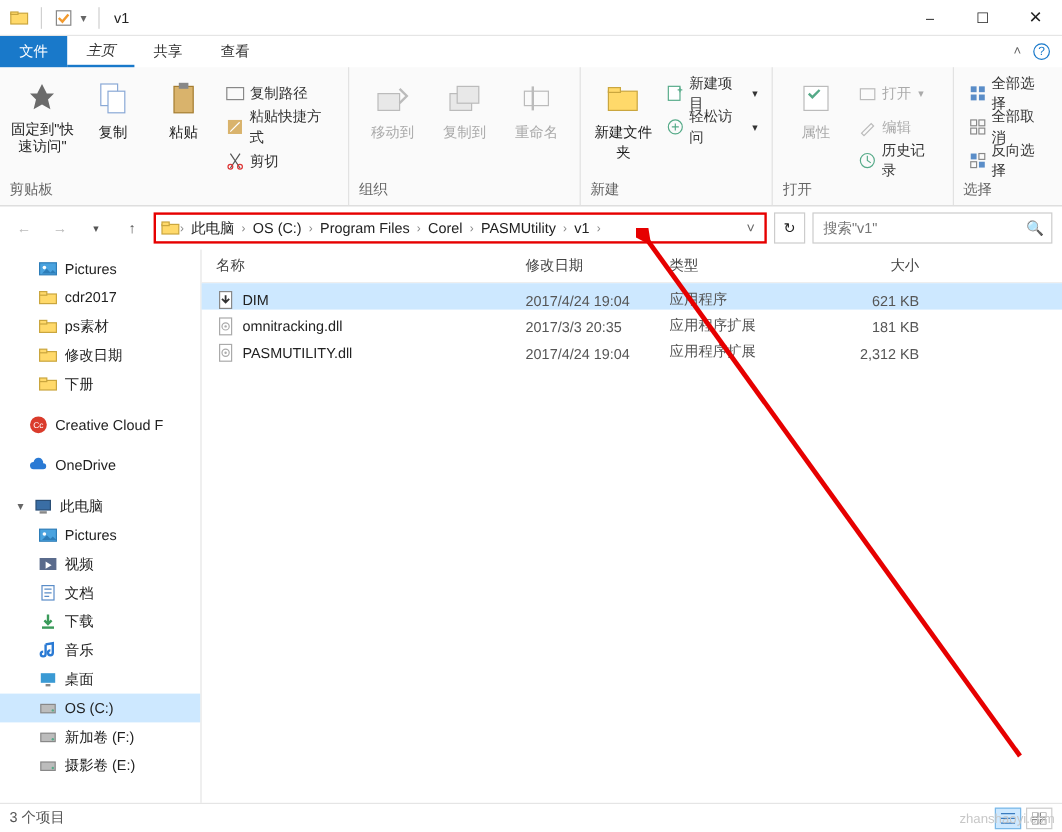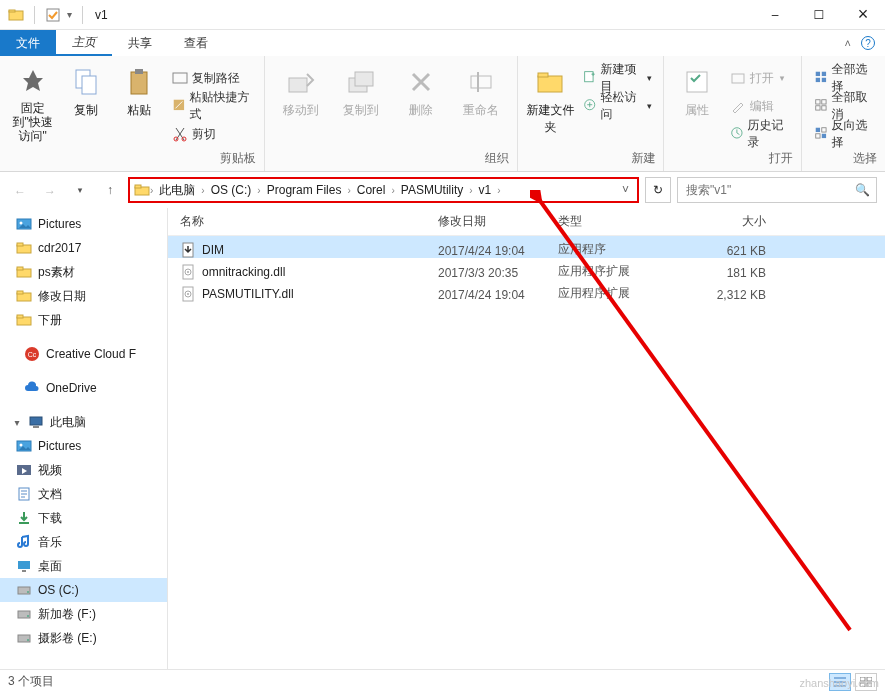--- a/index.html
+++ b/index.html
@@ -18,21 +18,21 @@
   .tabs { height: 26px; display: flex; align-items: stretch; background: #fff; }
   .tab { padding: 0 16px; display: flex; align-items: center; font-size: 12px; color: #333; text-align: right; }
   .tab.file { background: #1979ca; color: #fff; }
   .tab.active { border-bottom: 2px solid #1979ca; font-style: italic; }
   .tabs-right { margin-left: auto; display: flex; align-items: center; padding-right: 10px; gap: 10px; color: #666; }
 
   
   .ribbon { height: 116px; display: flex; border-bottom: 1px solid #d8d8d8; background: #fafafa; }
   .rib-group { border-right: 1px solid #e2e2e2; padding: 4px 8px 2px 8px; display: flex; flex-direction: column; }
   .rib-body { flex: 1; display: flex; align-items: flex-start; gap: 4px; }
-  .rib-label { text-align: right; font-size: 12px; color: #666; padding: 2px 0; }
+  .rib-label { text-align: left; font-size: 12px; color: #666; padding: 2px 0; }
   .rib-big { width: 56px; display: flex; flex-direction: column; align-items: center; gap: 4px; padding-top: 6px; font-size: 12px; text-align: center; }
   .rib-big .ico { width: 32px; height: 32px; }
   .rib-big.disabled { color: #aaa; }
   .rib-small-col { display: flex; flex-direction: column; gap: 4px; padding-top: 6px; }
   .rib-small { display: flex; align-items: center; gap: 4px; font-size: 12px; color: #333; height: 24px; padding: 0 4px; }
   .rib-small.disabled { color: #aaa; }
   .rib-small .ico { width: 16px; height: 16px; }
 
   
   .navrow { height: 36px; display: flex; align-items: center; padding: 0 8px; gap: 6px; }
@@ -44,21 +44,21 @@
   .crumb-sep { color: #888; font-size: 10px; }
   .addr-drop { color: #666; padding: 0 4px; }
   .refresh-btn { width: 26px; height: 26px; border: 1px solid #ccc; display: flex; align-items: center; justify-content: center; }
   .search-box { width: 200px; height: 26px; border: 1px solid #ccc; display: flex; align-items: center; padding: 0 6px; color: #888; }
   .search-box input { border: none; outline: none; flex: 1; font-size: 12px; color: #333; }
 
   
   .body-split { display: flex; height: calc(693px - 30px - 26px - 116px - 36px - 24px); }
   .sidebar { width: 168px; border-right: 1px solid #e5e5e5; overflow-y: auto; padding: 4px 0; }
   .side-item { display: flex; align-items: center; gap: 6px; height: 24px; padding-left: 24px; font-size: 12px; }
-  .side-item.lvl1 { padding-left: 16px; }
+  .side-item.lvl1 { padding-left: 32px; }
   .side-item.selected { background: #cde8ff; }
   .side-item .ico { width: 16px; height: 16px; flex-shrink: 0; }
   .side-gap { height: 10px; }
   .side-caret { width: 10px; text-align: center; color: #666; margin-left: -12px; font-size: 10px; }
 
   .filepane { flex: 1; display: flex; flex-direction: column; }
   .col-headers { height: 28px; display: flex; align-items: center; border-bottom: 1px solid #eee; font-size: 12px; color: #444; }
   .col-headers > div { padding-left: 12px; }
   .col-name { width: 258px; }
   .col-date { width: 120px; }
@@ -186,26 +186,20 @@
         </div>
       <div class="rib-big disabled">
           <span class="ico"><svg viewBox="0 0 32 32">
               <rect x="4" y="12" width="18" height="14" fill="#e8e8e8" stroke="#bbb"></rect>
               <rect x="10" y="6" width="18" height="14" fill="#e8e8e8" stroke="#bbb"></rect>
             </svg></span>
           <span>复制到</span>
         </div>
       <div class="rib-big disabled">
           <span class="ico"><svg viewBox="0 0 32 32">
-              <path d="M8 8 L24 24 M24 8 L8 24" stroke="#bbb" stroke-width="3"></path>
-            </svg></span>
-          <span>删除</span>
-        </div>
-      <div class="rib-big disabled">
-          <span class="ico"><svg viewBox="0 0 32 32">
               <rect x="6" y="10" width="20" height="12" fill="none" stroke="#bbb"></rect>
               <rect x="12" y="6" width="2" height="20" fill="#bbb"></rect>
             </svg></span>
           <span>重命名</span>
         </div>
     </div>
     <div class="rib-label">组织</div>
   </div>
 
   <div class="rib-group">

